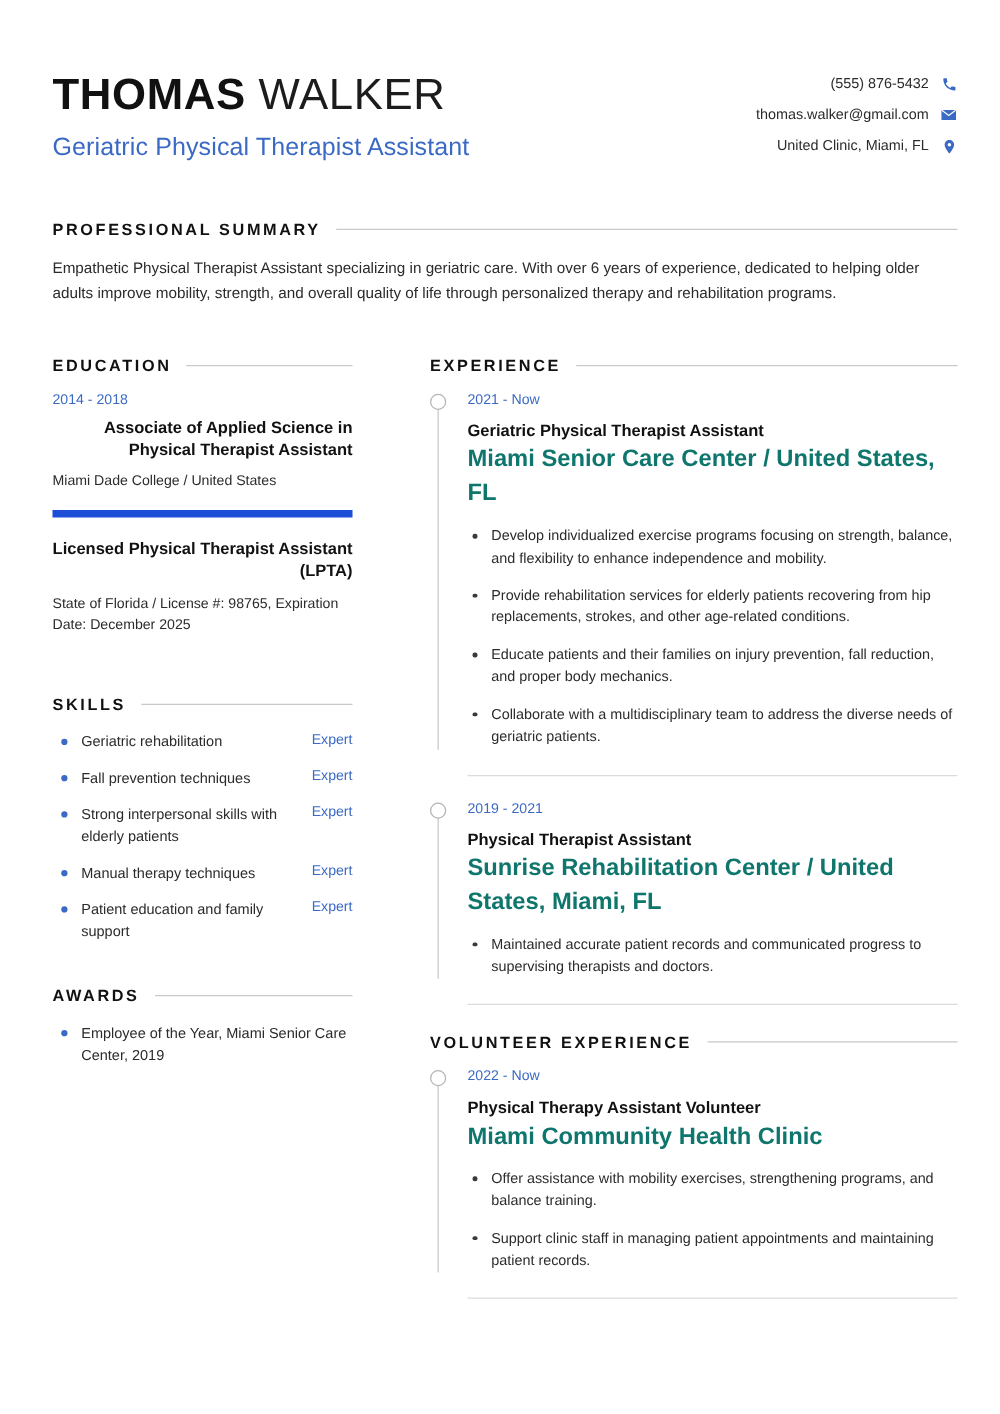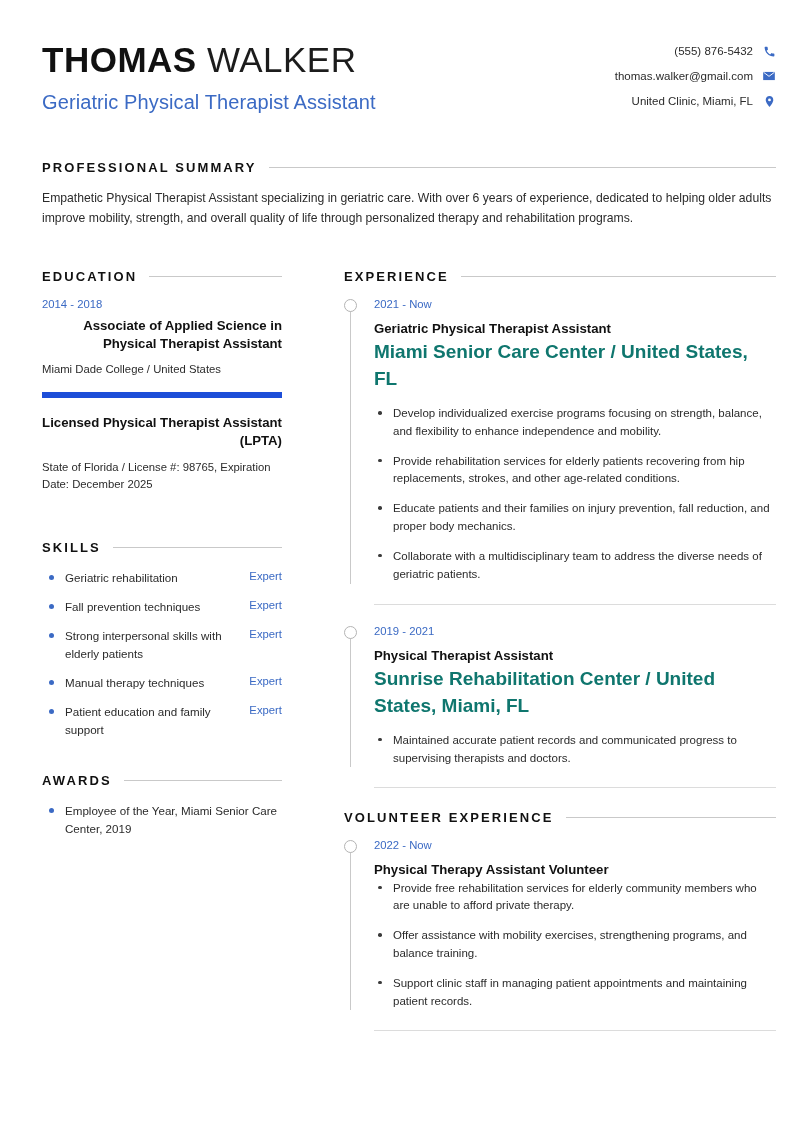--- a/index.html
+++ b/index.html
@@ -7,21 +7,21 @@
   body {
     width: 800px;
     height: 1131px;
     background: #ffffff;
     font-family: "Liberation Sans", sans-serif;
     color: #1c1c1c;
     position: relative;
     overflow: hidden;
   }
 
-  .page { padding: 36px 24px 0 42px; }
+  .page { padding: 36px 34px 0 42px; margin-top: 16px; }
 
   
   .header {
     display: flex;
     align-items: flex-start;
     justify-content: space-between;
     margin-bottom: 46px;
   }
   .name-block { padding-top: 4px; }
   .name {
@@ -384,22 +384,22 @@
           <span class="txt">VOLUNTEER EXPERIENCE</span>
           <span class="rule"></span>
         </div>
 
         <div class="timeline">
           <div class="tl-item">
             <span class="tl-line"></span>
             <span class="marker"></span>
             <div class="tl-date">2022 - Now</div>
             <div class="tl-role">Physical Therapy Assistant Volunteer</div>
+            <div class="tl-org">Miami Community Health Clinic</div>
             <ul class="tl-bullets">
-              <li>Provide free rehabilitation services for elderly community members who are unable to afford private therapy.</li>
               <li>Offer assistance with mobility exercises, strengthening programs, and balance training.</li>
               <li>Support clinic staff in managing patient appointments and maintaining patient records.</li>
             </ul>
           </div>
           <div class="tl-divider"></div>
         </div>
       </div>
 
     </div>
   </div>

